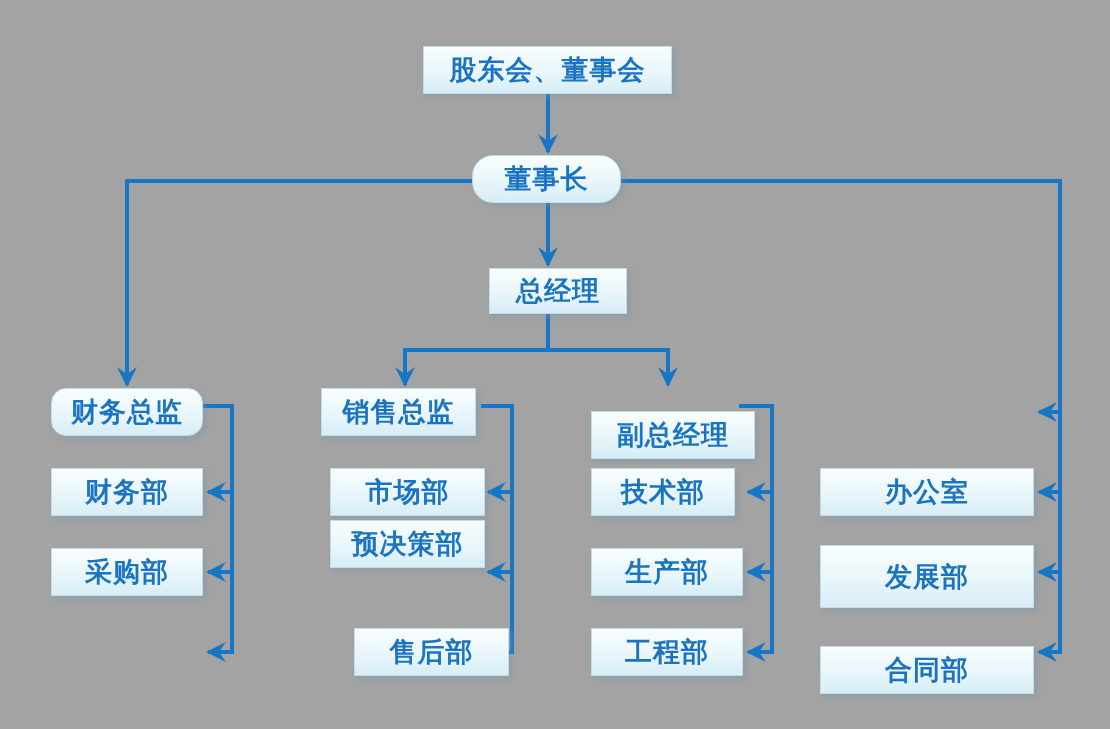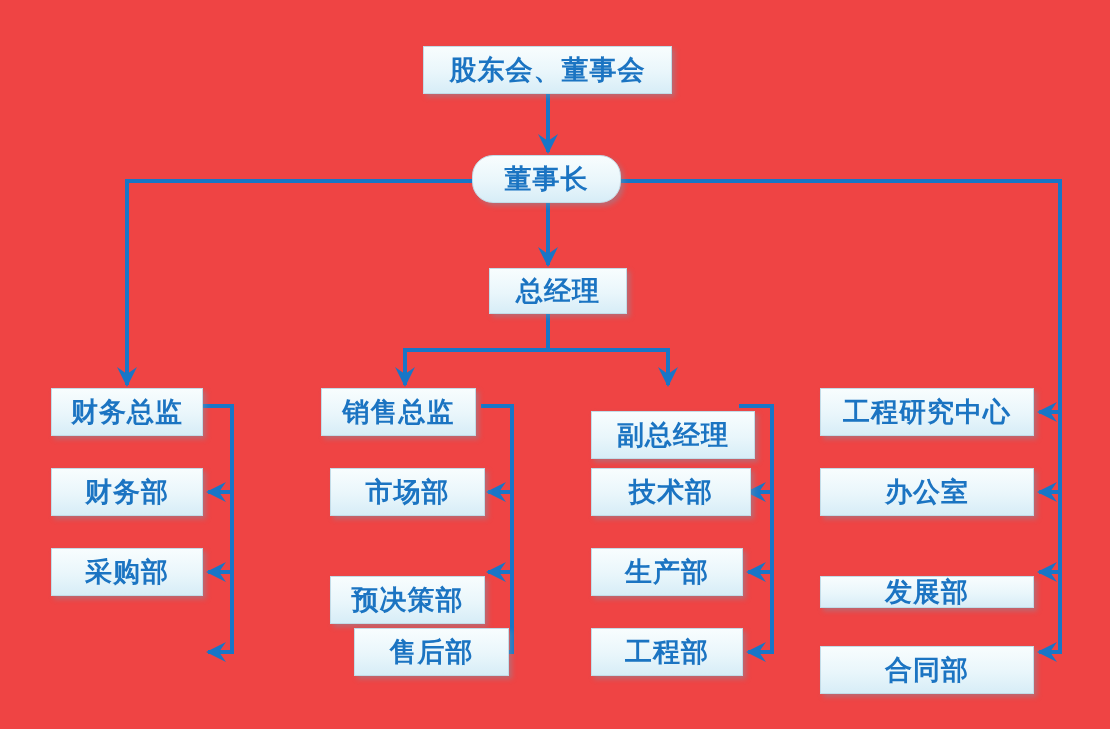--- a/index.html
+++ b/index.html
@@ -4,21 +4,21 @@
 <style>
   html, body {
     margin: 0;
     padding: 0;
     background: #ffffff;
   }
   #canvas {
     position: relative;
     width: 1110px;
     height: 729px;
-    background: #ef4444;
+    background: #a3a3a3;
     overflow: hidden;
     font-family: Liberation Serif, serif;
   }
   #connectors {
     position: absolute;
     left: 0;
     top: 0;
     width: 1110px;
     height: 729px;
     pointer-events: none;
@@ -79,32 +79,31 @@
     <path d="M772 492 H750" marker-end="url(#arrow)"></path>
     <path d="M772 572 H750" marker-end="url(#arrow)"></path>
   </svg>
 
   <div class="node" style="left:423px; top:46px; width:249px; height:48px;">股东会、董事会</div>
 
   <div class="node" style="left:472px; top:155px; width:149px; height:48px;border-radius:21px;">董事长</div>
 
   <div class="node" style="left:489px; top:268px; width:138px; height:46px;">总经理</div>
 
-  <div class="node" style="left:51px; top:388px; width:152px; height:48px;">财务总监</div>
+  <div class="node" style="left:51px; top:388px; width:152px; height:48px;border-radius:15px;">财务总监</div>
   <div class="node" style="left:51px; top:468px; width:152px; height:48px;">财务部</div>
   <div class="node" style="left:51px; top:548px; width:152px; height:48px;">采购部</div>
 
   <div class="node" style="left:321px; top:388px; width:155px; height:48px;">销售总监</div>
   <div class="node" style="left:330px; top:468px; width:155px; height:48px;">市场部</div>
-  <div class="node" style="left:330px; top:576px; width:155px; height:48px;">预决策部</div>
+  <div class="node" style="left:330px; top:520px; width:155px; height:48px;">预决策部</div>
   <div class="node" style="left:330px; top:628px; width:155px; height:48px;margin-left:24px;">售后部</div>
 
   <div class="node" style="left:591px; top:411px; width:164px; height:48px;">副总经理</div>
-  <div class="node" style="left:591px; top:468px; width:160px; height:48px;">技术部</div>
+  <div class="node" style="left:591px; top:468px; width:144px; height:48px;">技术部</div>
   <div class="node" style="left:591px; top:548px; width:152px; height:48px;">生产部</div>
   <div class="node" style="left:591px; top:628px; width:152px; height:48px;text-align:center;">工程部</div>
 
-  <div class="node" style="left:820px; top:388px; width:214px; height:48px;">工程研究中心</div>
   <div class="node" style="left:820px; top:468px; width:214px; height:48px;">办公室</div>
-  <div class="node" style="left:820px; top:576px; width:214px; height:32px;">发展部</div>
+  <div class="node" style="left:820px; top:545px; width:214px; height:63px;">发展部</div>
   <div class="node" style="left:820px; top:628px; width:214px; height:48px;margin-top:18px;">合同部</div>
 
 </div>
 
 </body></html>

